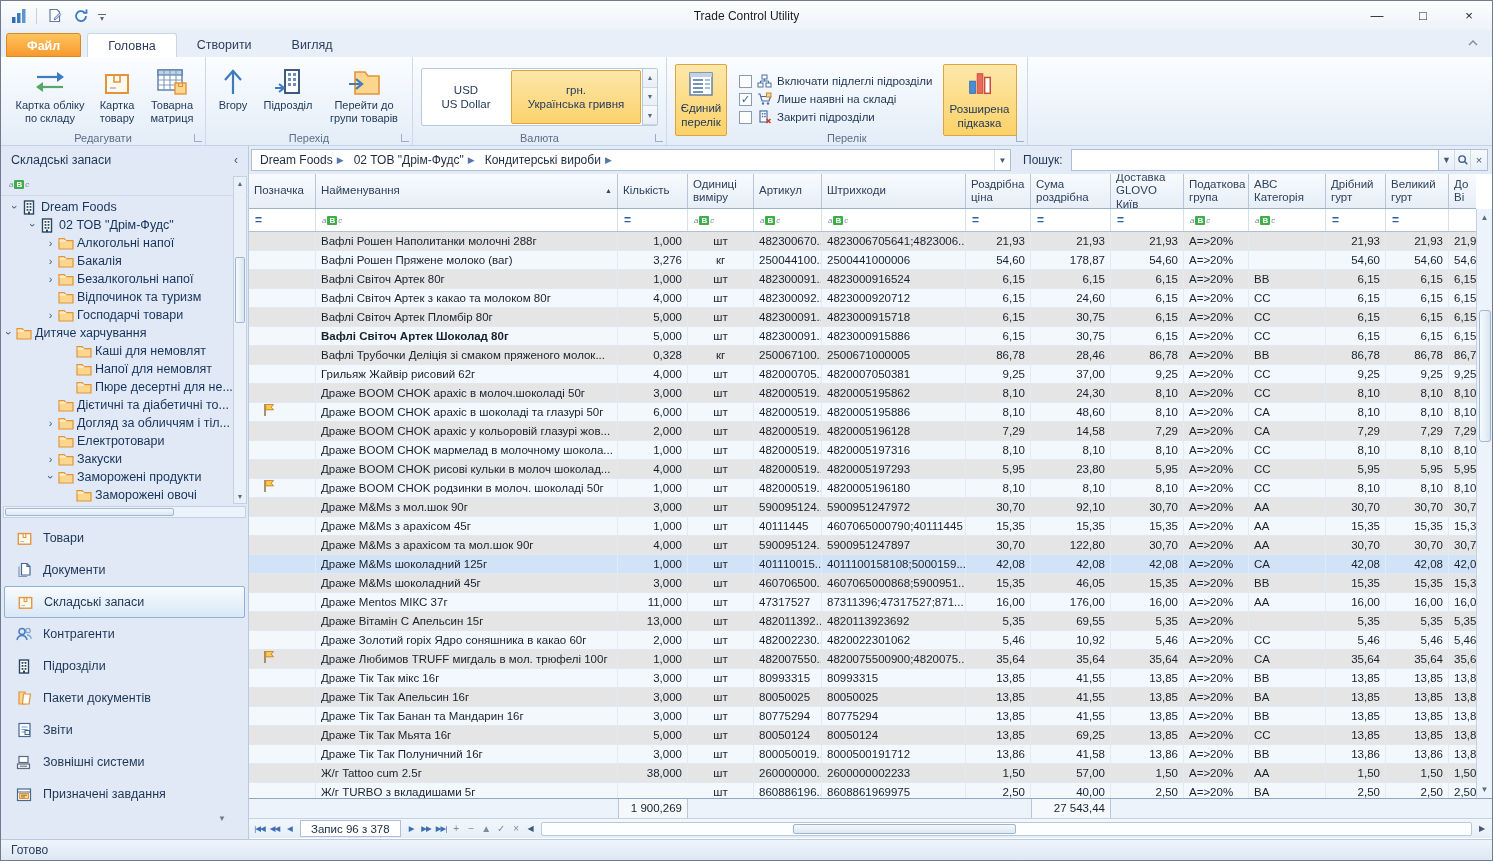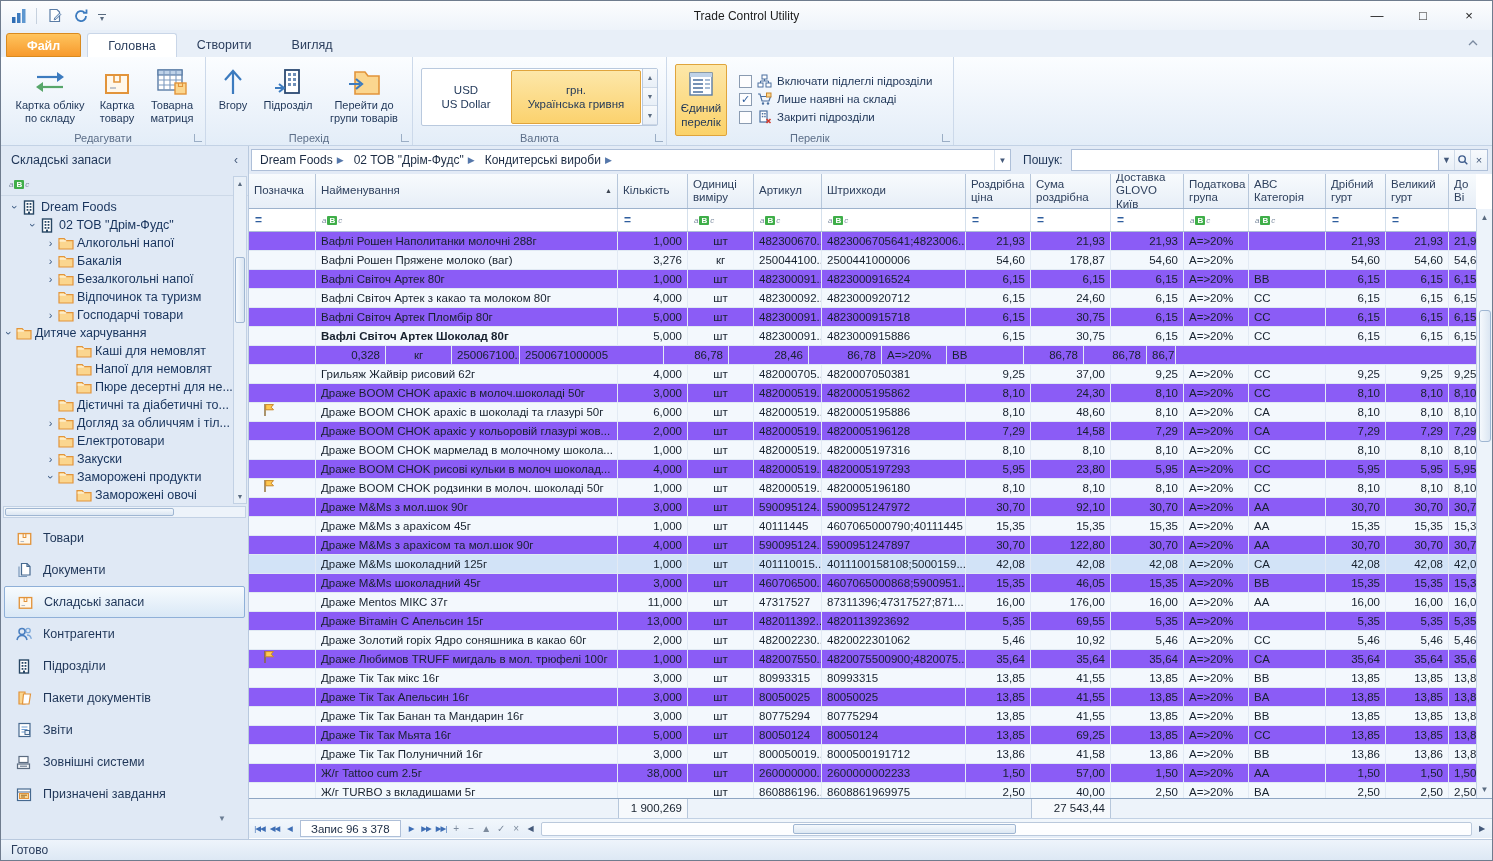--- a/index.html
+++ b/index.html
@@ -80,21 +80,21 @@
   .ghead{position:absolute;top:0;left:0;right:16px;height:35px;display:flex;overflow:hidden;
     background:linear-gradient(#f8fbfd,#e7eef7);border-bottom:1px solid #9db2cc;}
   .gh{flex:none;border-right:1px solid #b7c7db;display:flex;align-items:center;padding:2px 5px;font-size:11.5px;color:#2f415e;line-height:1.15;}
   .gh .sort{margin-left:auto;font-size:7px;color:#3b4350;padding-left:3px;}
   .gfilter{position:absolute;top:35px;left:0;right:16px;height:23px;display:flex;overflow:hidden;background:#fff;border-bottom:1px solid #aebfd6;}
   .gf{flex:none;border-right:1px solid #d5e0ec;display:flex;align-items:center;padding:0 6px;}
   .eqic{color:#2f5e9e;font-weight:bold;font-size:12px;}
   .fabc{font-size:8px;color:#7c8b9f;display:inline-flex;align-items:center;}
   .fabc b{background:#3fae49;color:#fff;font-size:8px;padding:0 2px;margin:0 1px;border-radius:1px;font-weight:bold;}
   .gbody{position:absolute;top:58px;left:0;right:16px;height:566px;overflow:hidden;}
-  .grow{height:19px;display:flex;border-bottom:1px solid #e0e9f3;background:#8b5cf6;}
+  .grow{height:19px;display:flex;border-bottom:1px solid #e0e9f3;background:#e5e5e5;}
   .grow.alt{background:#f3f8fd;}
   .grow.sel{background:#d2e3f7;}
   .gc{flex:none;border-right:1px solid #e2eaf4;height:18px;line-height:18px;font-size:11.5px;color:#17212e;
     padding:0 5px;white-space:nowrap;overflow:hidden;}
   .gc.r{text-align:right;}
   .gc.c{text-align:center;}
   .gtotals{position:absolute;top:624px;left:0;right:0;height:20px;background:#edf3fa;border-top:1px solid #8ea6c4;display:flex;}
   .gt{flex:none;height:100%;font-size:11.5px;color:#17212e;line-height:19px;padding:0 5px;}
   .gt.box{text-align:right;border-left:1px solid #b7c7db;border-right:1px solid #b7c7db;background:#f6f9fc;}
   .gnav{position:absolute;top:644px;left:0;right:0;height:20px;background:linear-gradient(#f2f7fc,#e5eef8);
@@ -313,20 +313,30 @@
                   <rect x="7.2" y="3" width="1.5" height="1.5"></rect>
                   <rect x="4.8" y="5.8" width="1.5" height="1.5"></rect>
                   <rect x="7.2" y="5.8" width="1.5" height="1.5"></rect>
                 </g>
                 <path d="M9.5 9l4 4M13.5 9l-4 4" stroke="#d23b2e" stroke-width="1.6"></path>
               </svg>
             </span>
             <span>Закриті підрозділи</span>
           </div>
         </div>
+      <div class="togglebtn" style="width:74px;">
+        <span style="margin-bottom:2px;">
+          <svg width="28" height="28" viewBox="0 0 30 30">
+              <rect x="4" y="12" width="6" height="13" fill="#4a8fd4" stroke="#2f6db4"></rect>
+              <rect x="12" y="4" width="6" height="21" fill="#e86a5f" stroke="#c94b40"></rect>
+              <rect x="20" y="8" width="6" height="17" fill="#fff" stroke="#c94b40" stroke-width="1.6"></rect>
+            </svg></span>
+        <div>Розширена</div>
+        <div>підказка</div>
+      </div>
       <div class="glabel">Перелік</div>
       <span class="lnch"></span>
     </div>
   </div>
 
   <div class="pathrow">
     <div class="breadcrumb">
       <span id="crumbs" style="display:flex;align-items:center;">
           <span class="crumb">Dream Foods</span>
           <span class="csep">▶</span>
@@ -868,20 +878,21 @@
           <div class="gc r" style="width: 80px;">30,75</div>
           <div class="gc r" style="width: 73px;">6,15</div>
           <div class="gc" style="width: 65px;">A=&gt;20%</div>
           <div class="gc" style="width: 77px;">CC</div>
           <div class="gc r" style="width: 60px;">6,15</div>
           <div class="gc r" style="width: 63px;">6,15</div>
           <div class="gc r" style="width: 29px;">6,15</div>
         </div>
         <div class="grow">
           <div class="gc" style="width: 67px; padding-left: 13px;"></div>
+          <div class="gc" style="width: 302px;">Вафлі Трубочки Деліція зі смаком пряженого молок...</div>
           <div class="gc r" style="width: 70px;">0,328</div>
           <div class="gc c" style="width: 66px;">кг</div>
           <div class="gc" style="width: 68px;">250067100...</div>
           <div class="gc" style="width: 144px;">2500671000005</div>
           <div class="gc r" style="width: 65px;">86,78</div>
           <div class="gc r" style="width: 80px;">28,46</div>
           <div class="gc r" style="width: 73px;">86,78</div>
           <div class="gc" style="width: 65px;">A=&gt;20%</div>
           <div class="gc" style="width: 77px;">BB</div>
           <div class="gc r" style="width: 60px;">86,78</div>

